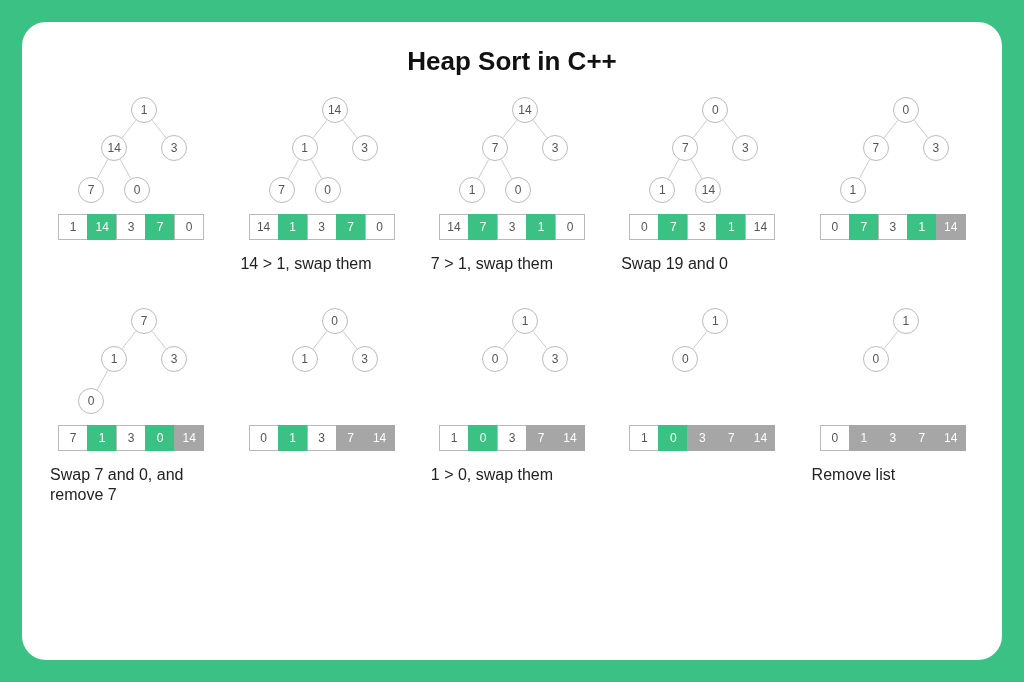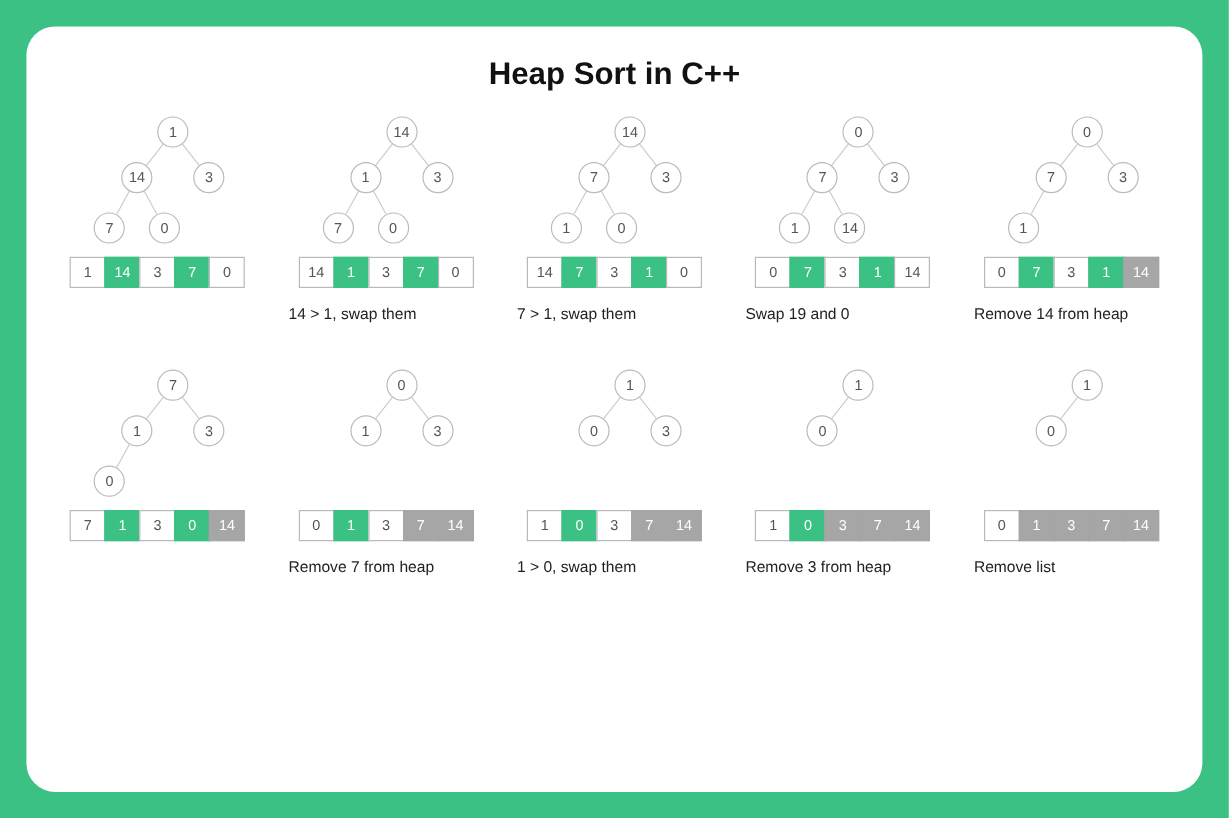--- a/index.html
+++ b/index.html
@@ -83,21 +83,21 @@
     display: flex;
     align-items: center;
     justify-content: center;
     background: #fff;
     color: #555;
   }
   .cell:first-child { margin-left: 0; }
   .cell.green { background: #3bc183; color: #fff; border-color: #3bc183; }
   .cell.grey  { background: #a6a6a6; color: #fff; border-color: #a6a6a6; }
   .caption {
-    font-size: 13px;
+    font-size: 16px;
     color: #222;
     margin-top: 14px;
     min-height: 22px;
     align-self: flex-start;
     padding-left: 8px;
     line-height: 1.25;
     max-width: 170px;
   }
 </style>
 </head>
@@ -210,60 +210,59 @@
           <div class="node" style="left: 115px; top: 50px;">3</div>
           <div class="node" style="left: 32px; top: 92px;">1</div>
         </div>
         <div class="arr">
           <div class="cell">0</div>
           <div class="cell green">7</div>
           <div class="cell">3</div>
           <div class="cell green">1</div>
           <div class="cell grey">14</div>
         </div>
-        <div class="caption">Remove 14 from heap</div>
       </div>
       <div class="step">
         <div class="tree">
           <svg class="edges" width="170" height="125">
             <line x1="89.94462424847273" y1="35.20347595193454" x2="76.05537575152727" y2="52.79652404806546"></line>
             <line x1="106.05537575152727" y1="35.20347595193454" x2="119.94462424847273" y2="52.79652404806546"></line>
             <line x1="61.755909902747405" y1="74.40225148193953" x2="51.244090097252595" y2="93.59774851806047"></line>
           </svg>
           <div class="node" style="left: 85px; top: 12px;">7</div>
           <div class="node" style="left: 55px; top: 50px;">1</div>
           <div class="node" style="left: 115px; top: 50px;">3</div>
           <div class="node" style="left: 32px; top: 92px;">0</div>
         </div>
         <div class="arr">
           <div class="cell">7</div>
           <div class="cell green">1</div>
           <div class="cell">3</div>
           <div class="cell green">0</div>
           <div class="cell grey">14</div>
         </div>
+        <div class="caption">Swap 7 and 0, and remove 7</div>
       </div>
       <div class="step">
         <div class="tree">
           <svg class="edges" width="170" height="125">
             <line x1="89.94462424847273" y1="35.20347595193454" x2="76.05537575152727" y2="52.79652404806546"></line>
             <line x1="106.05537575152727" y1="35.20347595193454" x2="119.94462424847273" y2="52.79652404806546"></line>
           </svg>
           <div class="node" style="left: 85px; top: 12px;">0</div>
           <div class="node" style="left: 55px; top: 50px;">1</div>
           <div class="node" style="left: 115px; top: 50px;">3</div>
         </div>
         <div class="arr">
           <div class="cell">0</div>
           <div class="cell green">1</div>
           <div class="cell">3</div>
           <div class="cell grey">7</div>
           <div class="cell grey">14</div>
         </div>
-        <div class="caption">Remove 7 from heap</div>
       </div>
       <div class="step">
         <div class="tree">
           <svg class="edges" width="170" height="125">
             <line x1="89.94462424847273" y1="35.20347595193454" x2="76.05537575152727" y2="52.79652404806546"></line>
             <line x1="106.05537575152727" y1="35.20347595193454" x2="119.94462424847273" y2="52.79652404806546"></line>
           </svg>
           <div class="node" style="left: 85px; top: 12px;">1</div>
           <div class="node" style="left: 55px; top: 50px;">0</div>
           <div class="node" style="left: 115px; top: 50px;">3</div>
@@ -285,21 +284,20 @@
           <div class="node" style="left: 85px; top: 12px;">1</div>
           <div class="node" style="left: 55px; top: 50px;">0</div>
         </div>
         <div class="arr">
           <div class="cell">1</div>
           <div class="cell green">0</div>
           <div class="cell grey">3</div>
           <div class="cell grey">7</div>
           <div class="cell grey">14</div>
         </div>
-        <div class="caption">Remove 3 from heap</div>
       </div>
       <div class="step">
         <div class="tree">
           <svg class="edges" width="170" height="125">
             <line x1="89.94462424847273" y1="35.20347595193454" x2="76.05537575152727" y2="52.79652404806546"></line>
           </svg>
           <div class="node" style="left: 85px; top: 12px;">1</div>
           <div class="node" style="left: 55px; top: 50px;">0</div>
         </div>
         <div class="arr">

